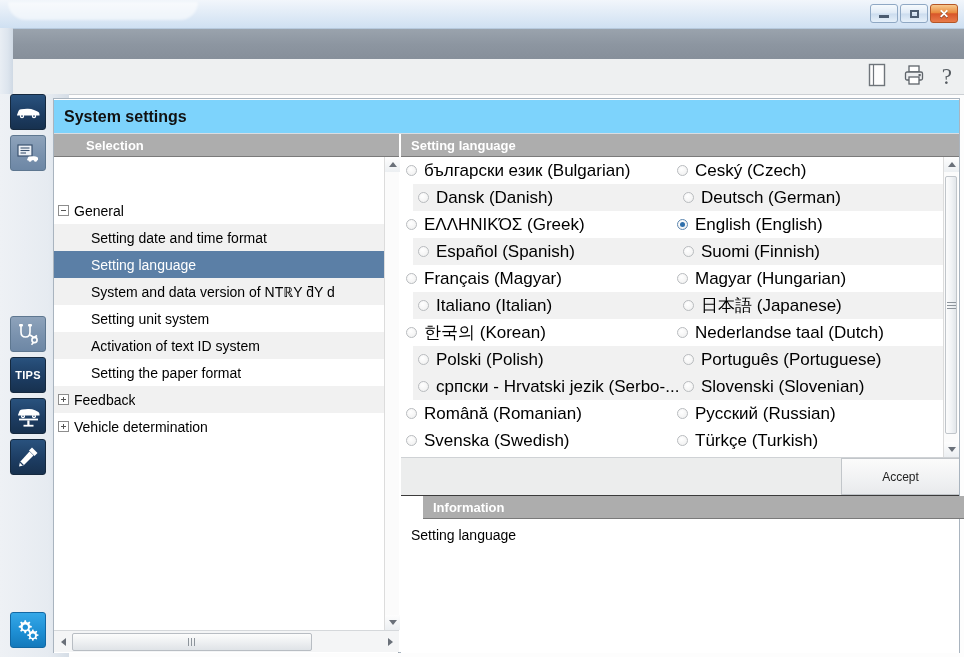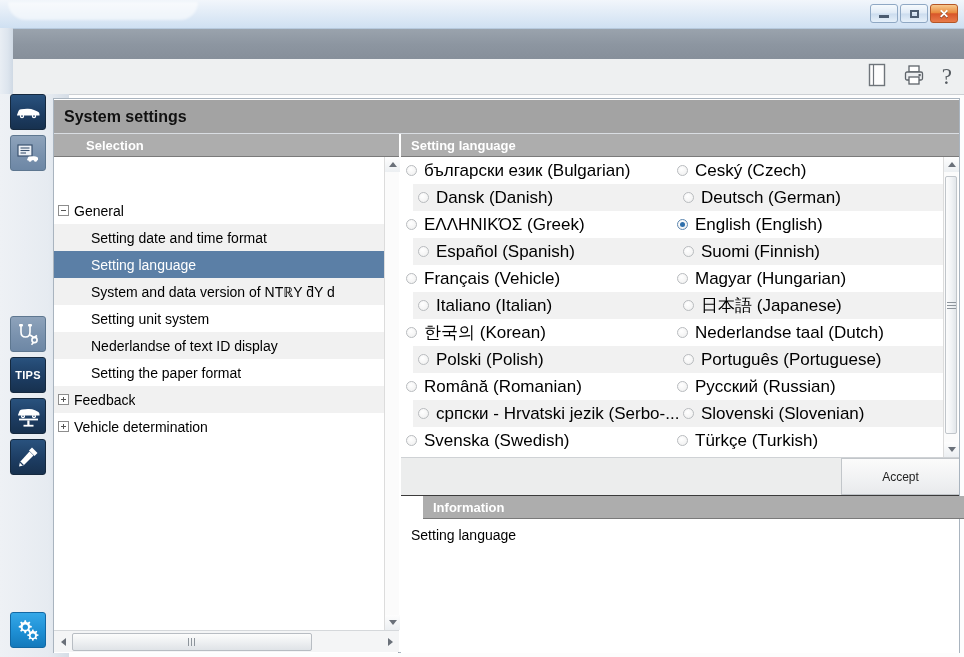--- a/index.html
+++ b/index.html
@@ -173,21 +173,21 @@
     height: 555px;
     background: #fff;
     border: 1px solid #a9b4bf;
     box-sizing: border-box;
   }
   .page-title {
     position: absolute;
     left: 54px; top: 100px;
     width: 905px;
     height: 34px;
-    background: #a3a3a3;
+    background: #7dd3fc;
     display: flex;
     align-items: center;
     padding-left: 10px;
     box-sizing: border-box;
     font-size: 16px;
     font-weight: bold;
     color: #111;
     border-bottom: 1px solid #d9dde2;
   }
 
@@ -599,21 +599,21 @@
         <div class="tnode child alt">
           <span class="nospace"></span>
           <span class="tlabel">System and data version of ΝΤℝY ƌY d</span>
         </div>
         <div class="tnode child">
           <span class="nospace"></span>
           <span class="tlabel">Setting unit system</span>
         </div>
         <div class="tnode child alt">
           <span class="nospace"></span>
-          <span class="tlabel">Nederlandse of text ID display</span>
+          <span class="tlabel">Activation of text ID system</span>
         </div>
         <div class="tnode child">
           <span class="nospace"></span>
           <span class="tlabel">Setting the paper format</span>
         </div>
         <div class="tnode alt">
           <span class="twist plus"></span>
           <span class="tlabel">Feedback</span>
         </div>
         <div class="tnode">
@@ -684,21 +684,21 @@
             <span>Español (Spanish)</span>
           </div>
           <div class="lcell">
             <span class="radio"></span>
             <span>Suomi (Finnish)</span>
           </div>
         </div>
         <div class="lrow">
           <div class="lcell">
             <span class="radio"></span>
-            <span>Français (Vehicle)</span>
+            <span>Français (Magyar)</span>
           </div>
           <div class="lcell">
             <span class="radio"></span>
             <span>Magyar (Hungarian)</span>
           </div>
         </div>
         <div class="lrow alt">
           <div class="lcell">
             <span class="radio"></span>
             <span>Italiano (Italian)</span>
@@ -721,38 +721,38 @@
         <div class="lrow alt">
           <div class="lcell">
             <span class="radio"></span>
             <span>Polski (Polish)</span>
           </div>
           <div class="lcell">
             <span class="radio"></span>
             <span>Português (Portuguese)</span>
           </div>
         </div>
+        <div class="lrow alt">
+          <div class="lcell">
+            <span class="radio"></span>
+            <span>српски - Hrvatski jezik (Serbo-...</span>
+          </div>
+          <div class="lcell">
+            <span class="radio"></span>
+            <span>Slovenski (Slovenian)</span>
+          </div>
+        </div>
         <div class="lrow">
           <div class="lcell">
             <span class="radio"></span>
             <span>Română (Romanian)</span>
           </div>
           <div class="lcell">
             <span class="radio"></span>
             <span>Русский (Russian)</span>
-          </div>
-        </div>
-        <div class="lrow alt">
-          <div class="lcell">
-            <span class="radio"></span>
-            <span>српски - Hrvatski jezik (Serbo-...</span>
-          </div>
-          <div class="lcell">
-            <span class="radio"></span>
-            <span>Slovenski (Slovenian)</span>
           </div>
         </div>
         <div class="lrow">
           <div class="lcell">
             <span class="radio"></span>
             <span>Svenska (Swedish)</span>
           </div>
           <div class="lcell">
             <span class="radio"></span>
             <span>Türkçe (Turkish)</span>

